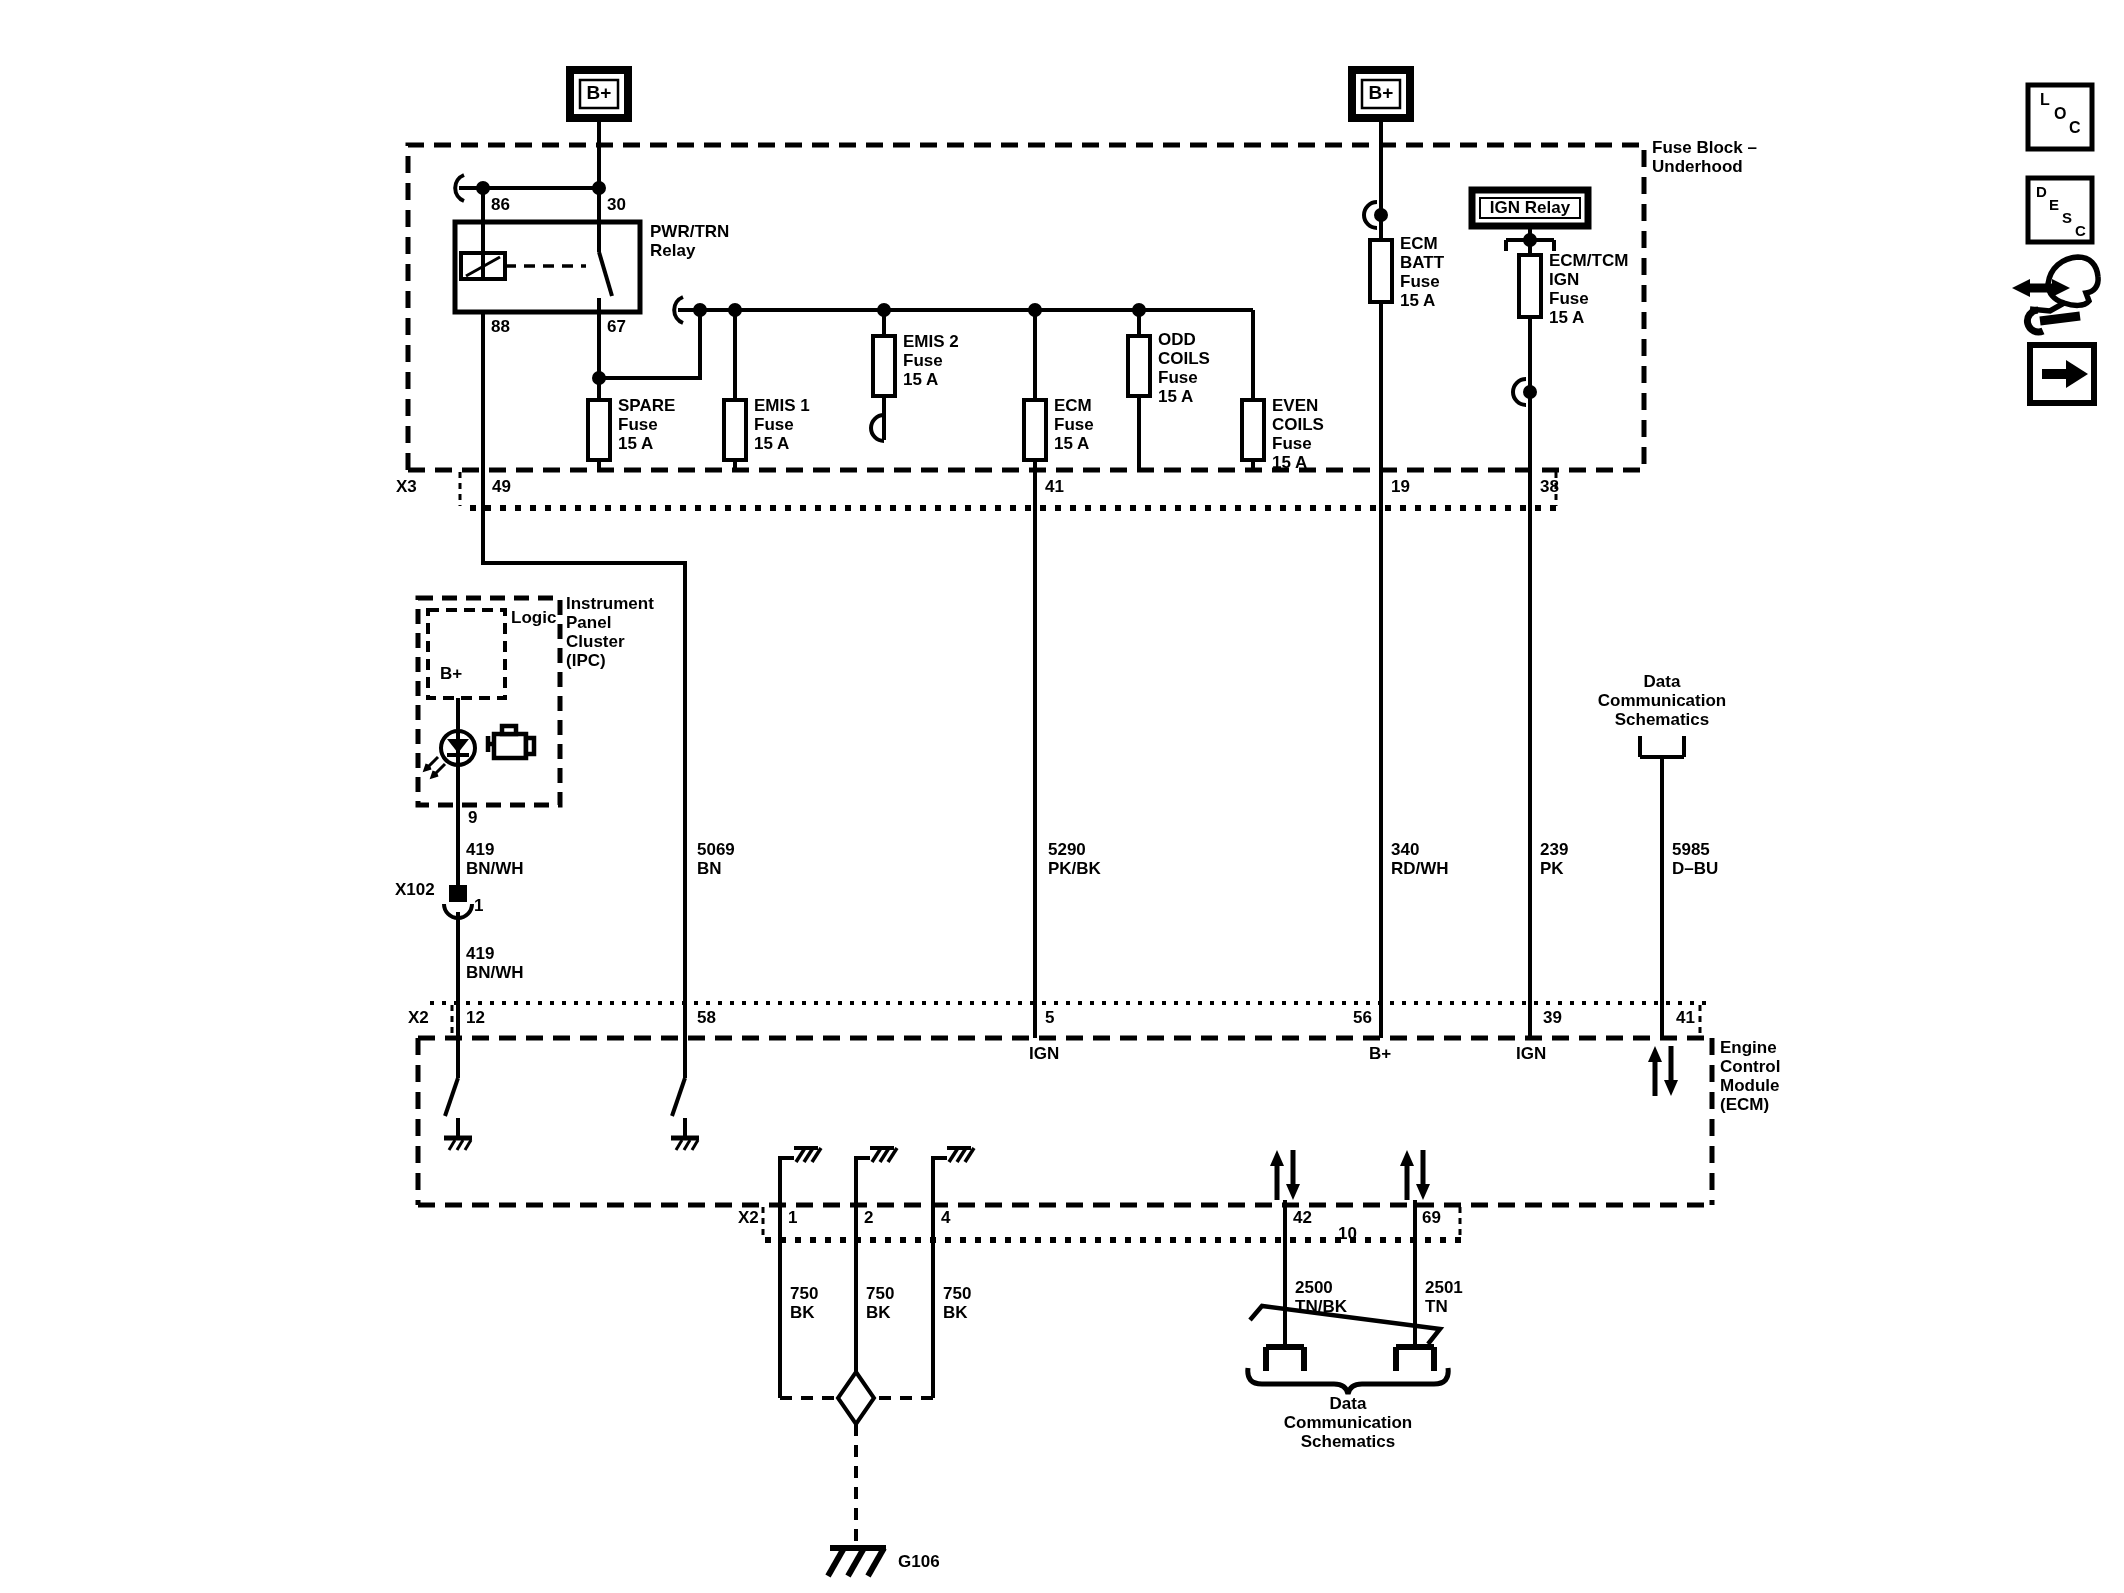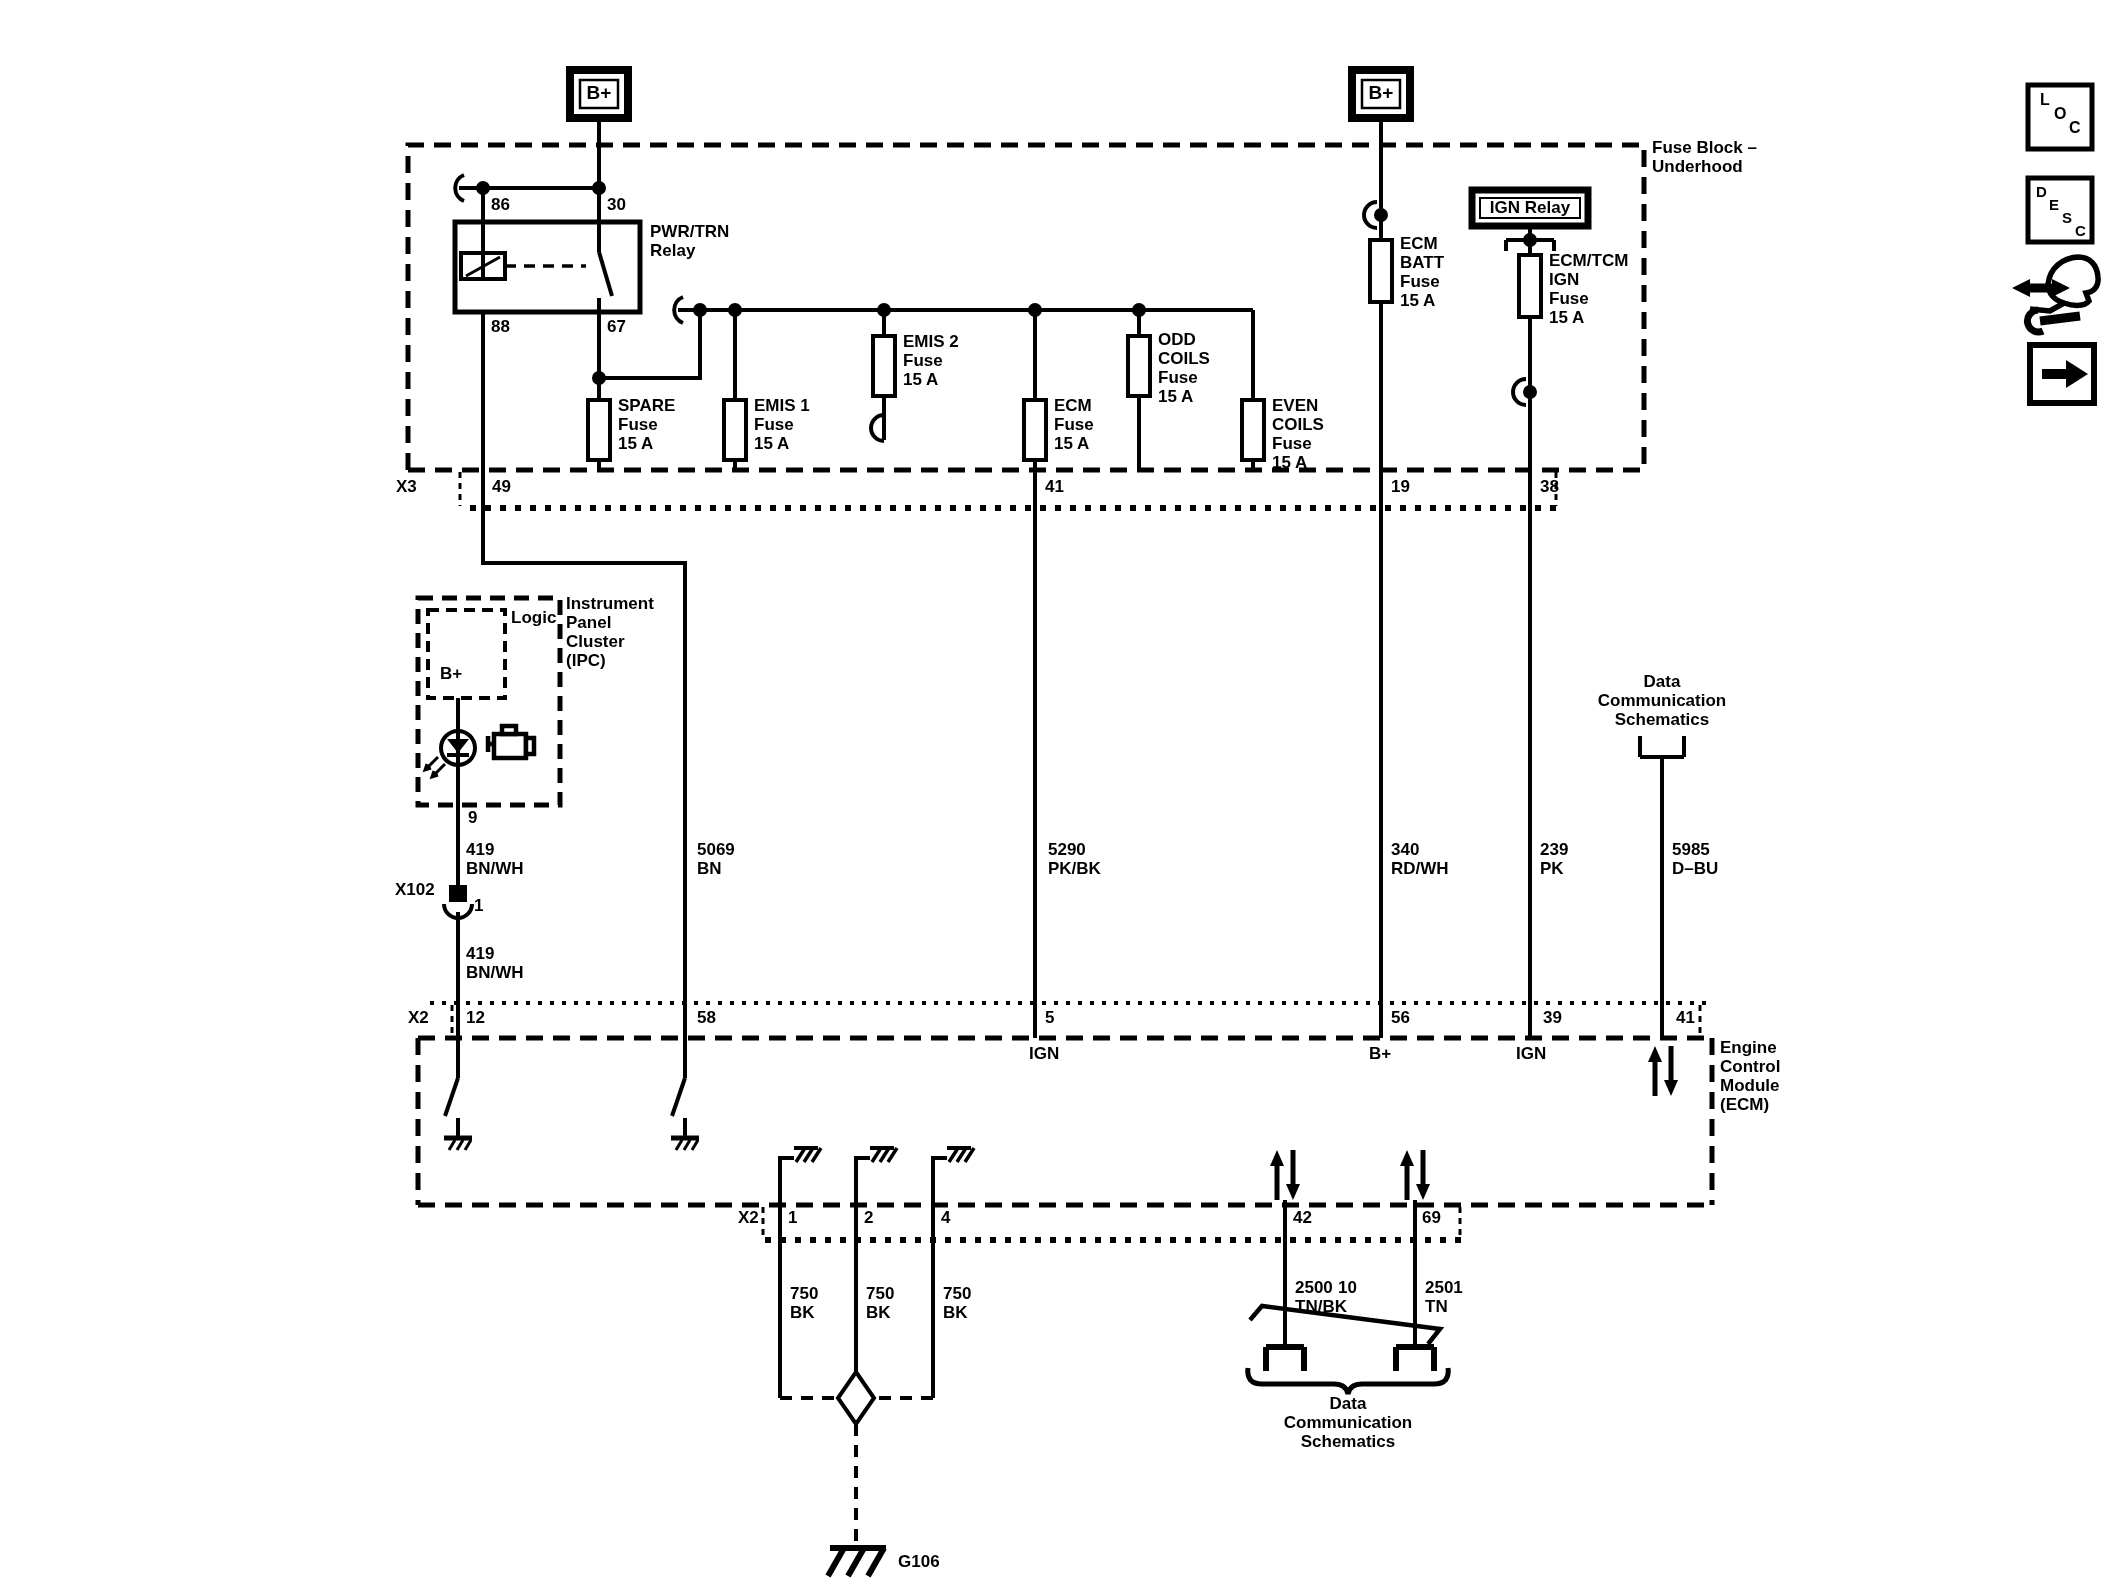--- a/index.html
+++ b/index.html
@@ -360,21 +360,21 @@
 D–BU</div>
 
 <div class="lb ctr" style="left:1662px;top:672px">Data
 Communication
 Schematics</div>
 
 <div class="lb" style="left:408px;top:1008px">X2</div>
 <div class="lb" style="left:466px;top:1008px">12</div>
 <div class="lb" style="left:697px;top:1008px">58</div>
 <div class="lb" style="left:1045px;top:1008px">5</div>
-<div class="lb" style="left:1391px;top:1008px">56</div>
+<div class="lb" style="left:1353px;top:1008px">56</div>
 <div class="lb" style="left:1543px;top:1008px">39</div>
 <div class="lb" style="left:1676px;top:1008px">41</div>
 <div class="lb" style="left:1029px;top:1044px">IGN</div>
 <div class="lb" style="left:1369px;top:1044px">B+</div>
 <div class="lb" style="left:1516px;top:1044px">IGN</div>
 
 <div class="lb" style="left:1720px;top:1038px">Engine
 Control
 Module
 (ECM)</div>
@@ -389,21 +389,21 @@
 <div class="lb" style="left:790px;top:1284px">750
 BK</div>
 <div class="lb" style="left:866px;top:1284px">750
 BK</div>
 <div class="lb" style="left:943px;top:1284px">750
 BK</div>
 <div class="lb" style="left:1295px;top:1278px">2500
 TN/BK</div>
 <div class="lb" style="left:1425px;top:1278px">2501
 TN</div>
-<div class="lb" style="left:1338px;top:1278px">10</div>
+<div class="lb" style="left:1338px;top:1224px">10</div>
 <div class="lb" style="left:898px;top:1552px">G106</div>
 <div class="lb ctr" style="left:1348px;top:1394px">Data
 Communication
 Schematics</div>
 
 <div class="lb s16" style="left:2040px;top:92px">L</div>
 <div class="lb s16" style="left:2054px;top:106px">O</div>
 <div class="lb s16" style="left:2069px;top:120px">C</div>
 <div class="lb s15" style="left:2036px;top:184px">D</div>
 <div class="lb s15" style="left:2049px;top:197px">E</div>

